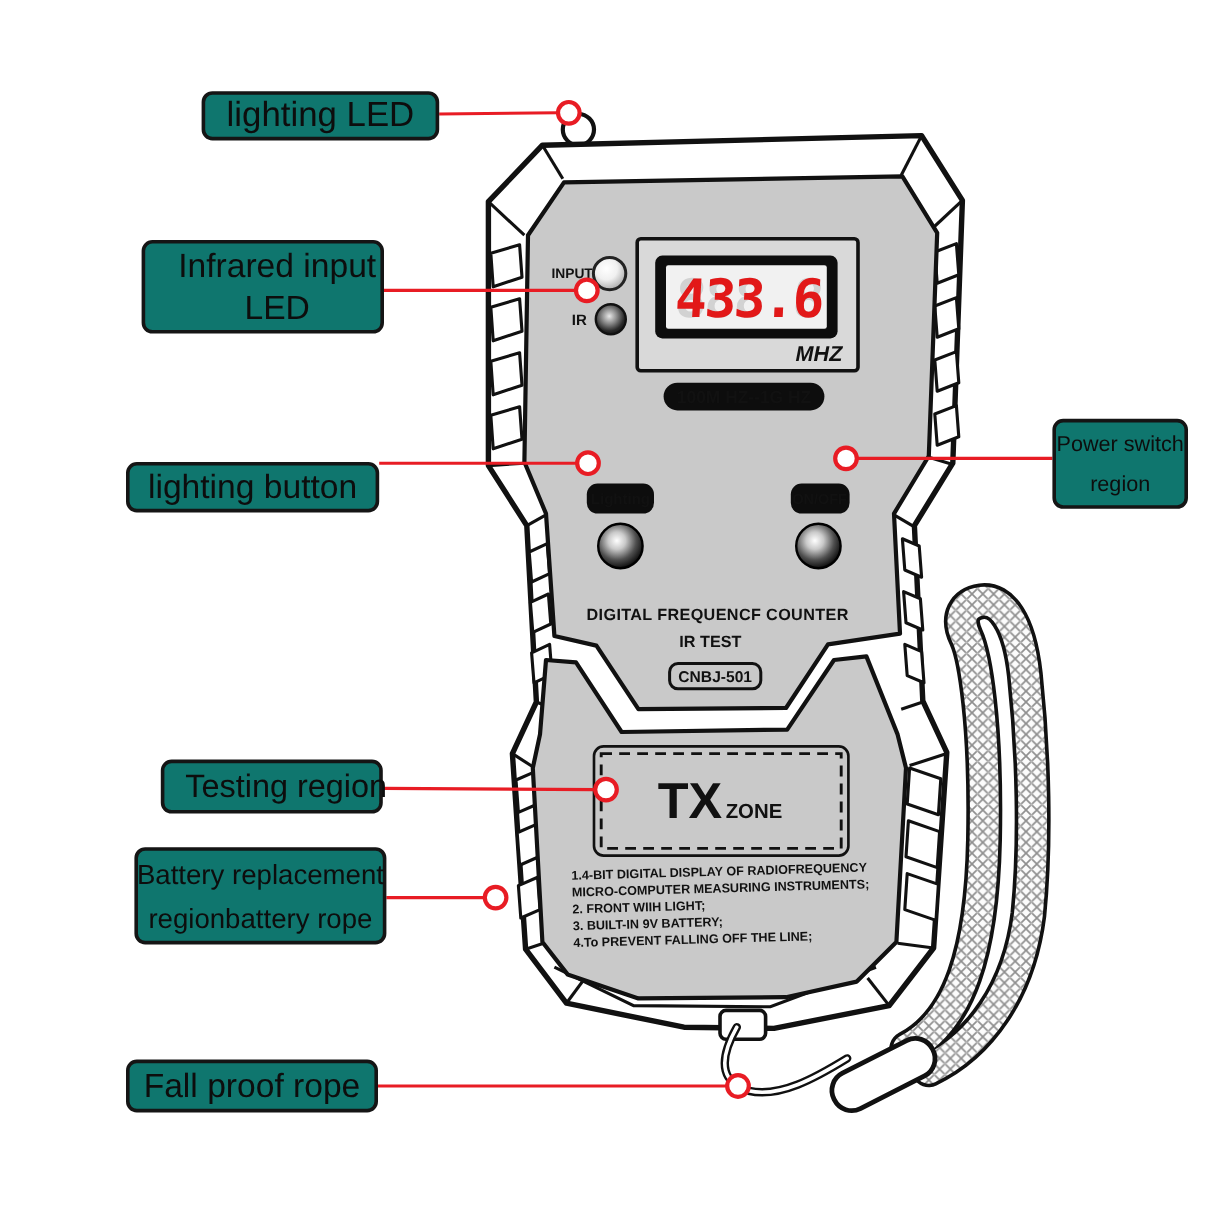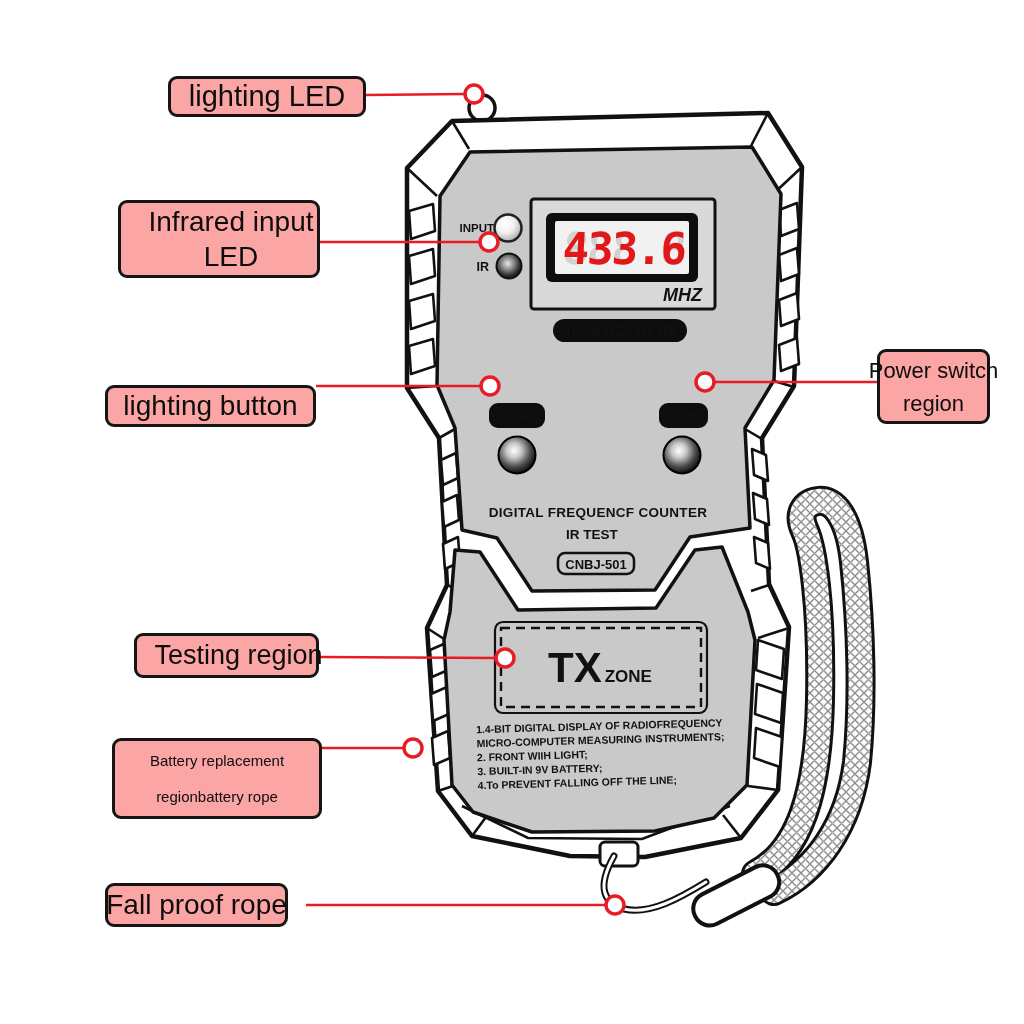--- a/index.html
+++ b/index.html
@@ -3,30 +3,30 @@
 <meta charset="utf-8">
 <style>
   html,body{margin:0;padding:0;background:#fff;}
   .stage{position:relative;width:1024px;height:1024px;background:#ffffff;overflow:hidden;
          font-family:"Liberation Sans",sans-serif;}
   .stage svg{position:absolute;left:0;top:0;}
   .ts{font-family:"Liberation Sans",sans-serif;fill:#111;}
   .b{font-weight:bold;}
   .it{font-style:italic;}
   .mono{font-family:"DejaVu Sans Mono",monospace;font-weight:bold;letter-spacing:-2px;}
-  .callout{position:absolute;background:#fca5a5;border:3px solid #151515;border-radius:9px;
+  .callout{position:absolute;background:#0f766e;border:3px solid #151515;border-radius:9px;
            color:#0d0d0d;display:flex;flex-direction:column;align-items:center;justify-content:center;
            text-align:center;box-sizing:border-box;white-space:nowrap;}
   #co-lighting-led   {left:168px;top:76px; width:198px;height:41px;font-size:29px;}
   #co-infrared       {left:118px;top:200px;width:202px;height:78px;font-size:28px;line-height:35px;padding-left:24px;}
   #co-lighting-button{left:105px;top:366px;width:211px;height:42px;font-size:28px;margin-top:19px;}
-  #co-power          {left:877px;top:349px;width:113px;height:75px;font-size:22px;line-height:33px;}
+  #co-power          {left:877px;top:349px;width:113px;height:75px;font-size:18px;line-height:33px;}
   #co-testing        {left:134px;top:633px;width:185px;height:45px;font-size:27px;padding-left:24px;}
-  #co-battery        {left:112px;top:706px;width:210px;height:81px;font-size:15px;line-height:36px;margin-top:32px;}
-  #co-rope           {left:105px;top:883px;width:183px;height:44px;font-size:28px;}
+  #co-battery        {left:112px;top:706px;width:210px;height:81px;font-size:23px;line-height:36px;}
+  #co-rope           {left:105px;top:883px;width:210px;height:44px;font-size:28px;}
 </style>
 </head>
 <body>
 
 <div class="stage">
 
 <svg width="1024" height="1024" viewBox="0 0 1024 1024">
   <defs>
     <radialGradient id="ledSilver" cx="40%" cy="35%" r="75%">
       <stop offset="0%" stop-color="#ffffff"></stop>

